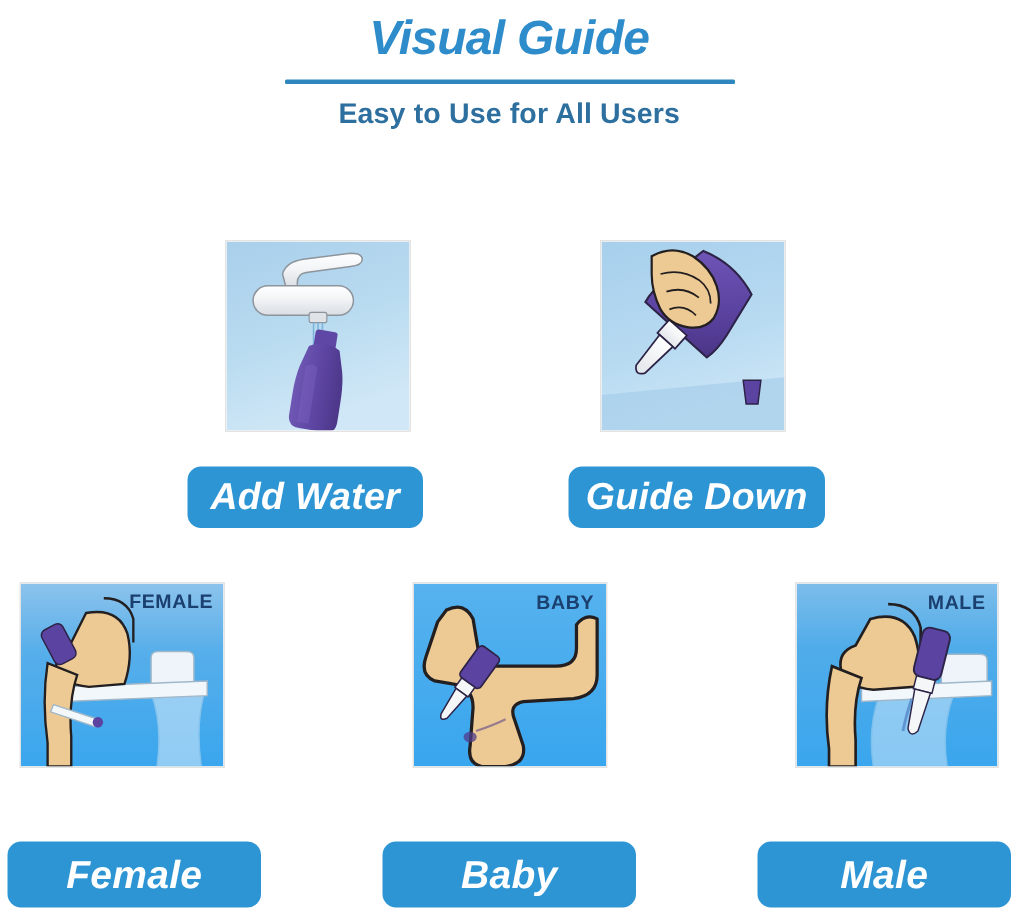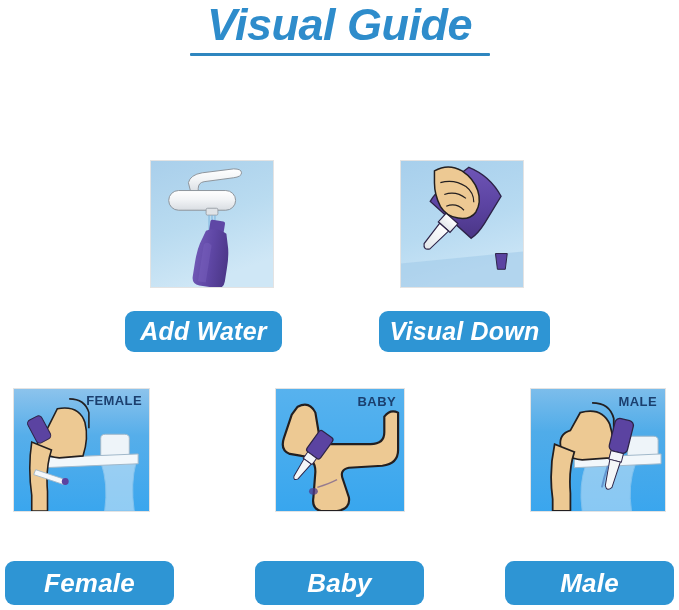--- a/index.html
+++ b/index.html
@@ -20,21 +20,21 @@
   .header {
     position: absolute;
     left: 0;
     top: 0;
     width: 679px;
     text-align: center;
   }
   .page-title {
     margin: 0;
     padding-top: 2px;
-    font-size: 45px;
+    font-size: 32px;
     line-height: 46px;
     font-weight: bold;
     font-style: italic;
     letter-spacing: -0.5px;
     color: #2e8ccb;
     font-family: "Liberation Sans", sans-serif;
   }
   .title-rule {
     width: 300px;
     height: 3px;
@@ -97,20 +97,21 @@
   }
   .pill-button.top-row { font-size: 25px; }
   .pill-button.bottom-row { font-size: 26px; }
 </style>
 </head>
 <body>
 
 <div class="header">
   <h1 class="page-title">Visual Guide</h1>
   <div class="title-rule"></div>
+  <p class="page-subtitle">Easy to Use for All Users</p>
 </div>
 
 <div class="panel" style="left:150px; top:160px; width:124px; height:128px;">
   <div class="panel-inner">
     <svg viewBox="0 0 124 128" preserveAspectRatio="none" aria-hidden="true">
       <defs>
         <linearGradient id="g1" x1="0" y1="0" x2="0.35" y2="1">
           <stop offset="0%" stop-color="#a9cfeb"></stop>
           <stop offset="55%" stop-color="#b9dbf0"></stop>
           <stop offset="100%" stop-color="#cfe7f6"></stop>
@@ -183,21 +184,21 @@
       <path d="M44 34 Q56 30 66 38" fill="none" stroke="#231f20" stroke-width="1.2"></path>
       <path d="M46 46 Q56 42 64 50" fill="none" stroke="#231f20" stroke-width="1.2"></path>
 
       <path d="M96 94 L108 94 L106 110 L98 110 Z" fill="#5b43a1" stroke="#2d2347" stroke-width="1"></path>
     </svg>
   </div>
 </div>
 
 <button class="pill-button top-row" style="left:125px; top:311px; width:157px; height:41px;">Add Water</button>
 
-<button class="pill-button top-row" style="left:379px; top:311px; width:171px; height:41px;">Visual Down</button>
+<button class="pill-button top-row" style="left:379px; top:311px; width:171px; height:41px;">Guide Down</button>
 
 <div class="panel" style="left:13px; top:388px; width:137px; height:124px;">
   <div class="panel-inner">
     <svg viewBox="0 0 137 124" preserveAspectRatio="none" aria-hidden="true">
       <defs>
         <linearGradient id="gf" x1="0" y1="0" x2="0" y2="1">
           <stop offset="0%" stop-color="#8cc3ec"></stop>
           <stop offset="38%" stop-color="#56aeea"></stop>
           <stop offset="100%" stop-color="#3aa6ee"></stop>
         </linearGradient>

